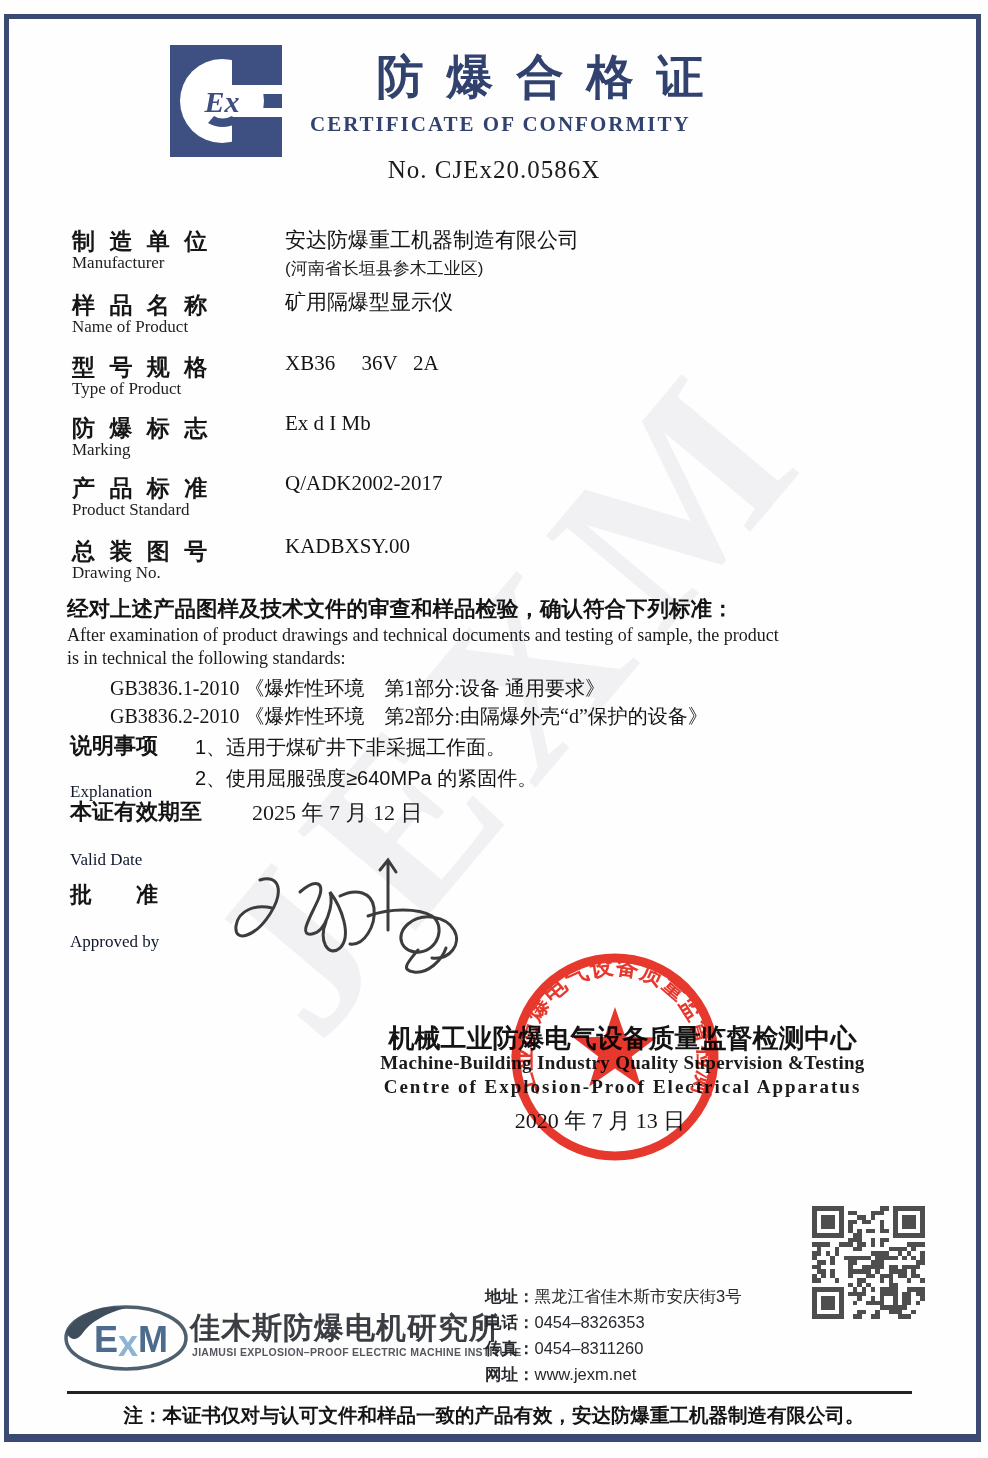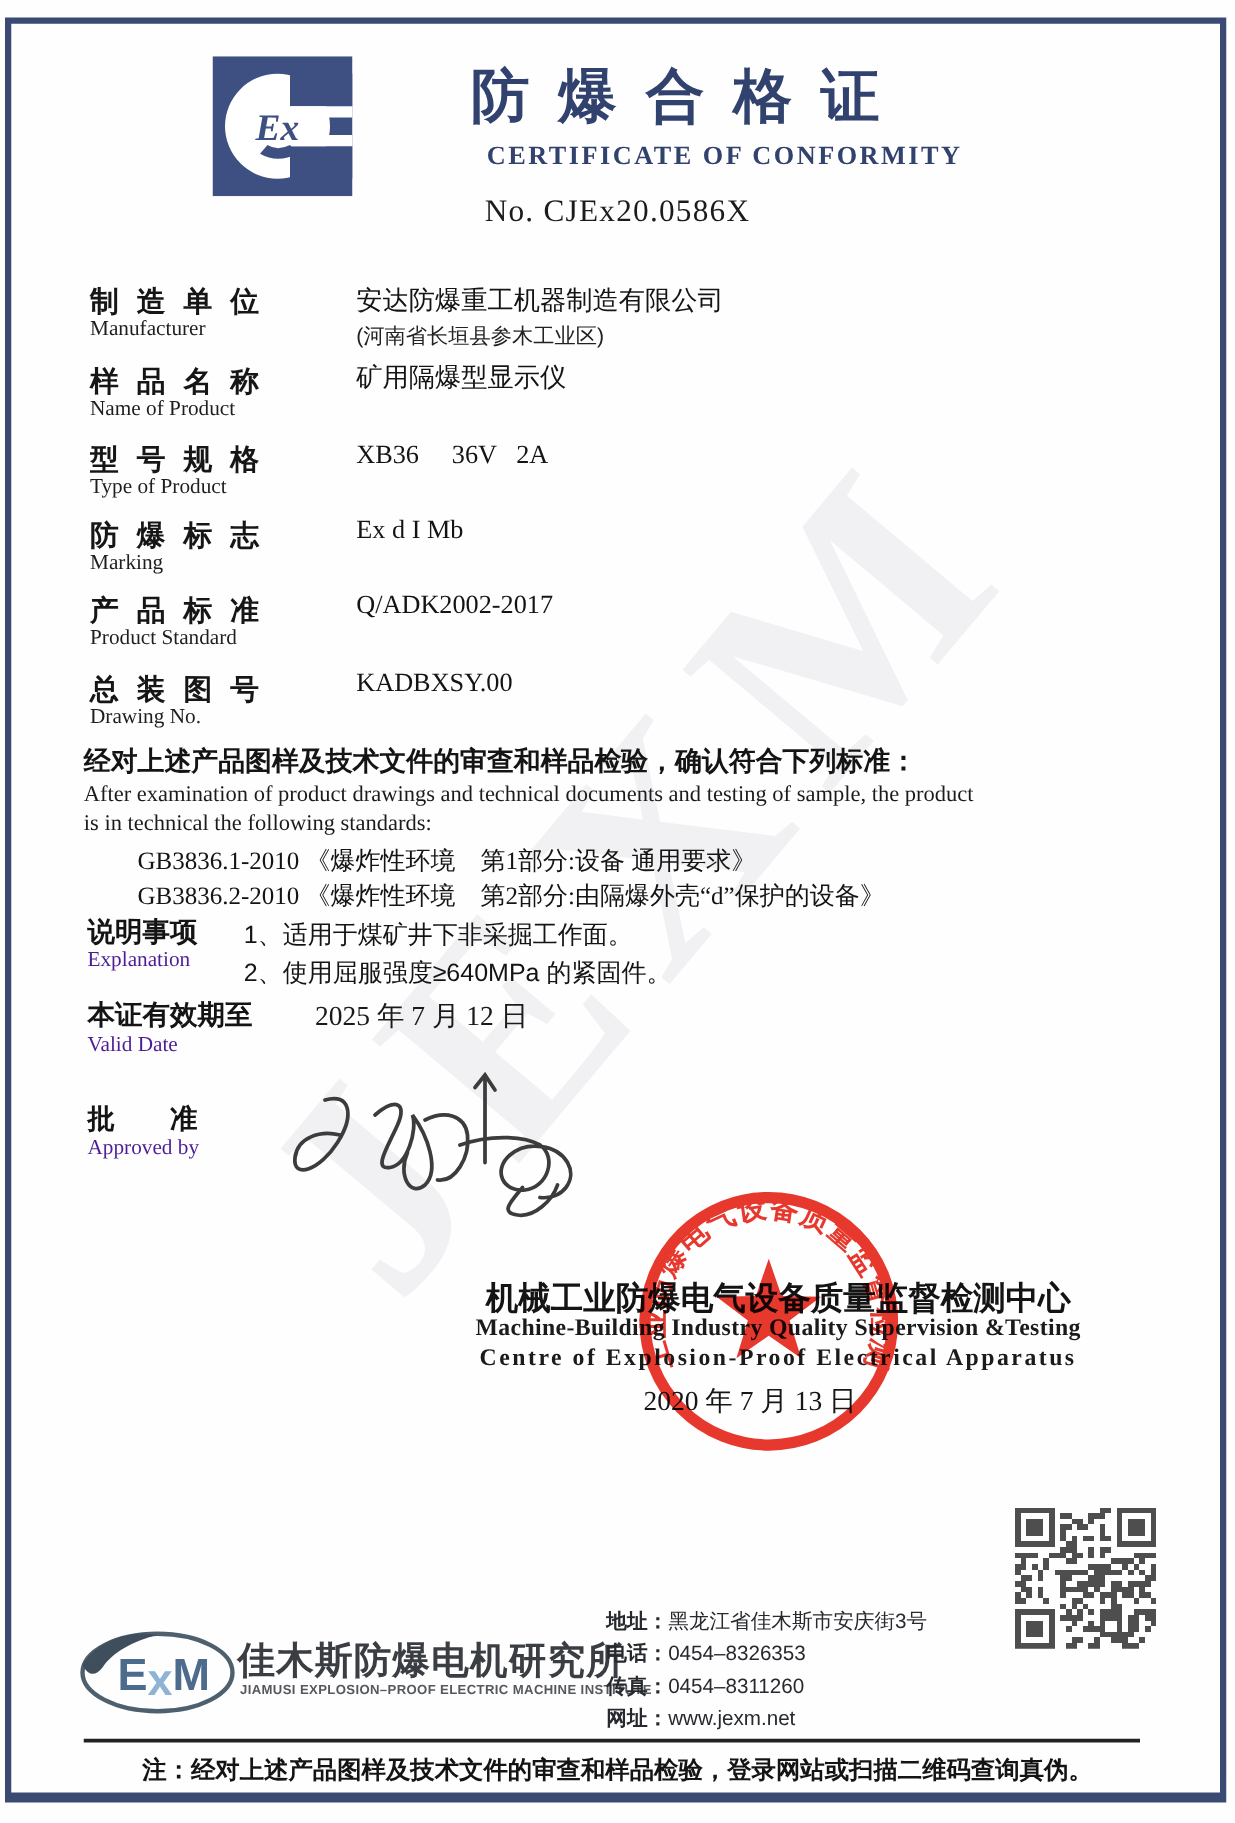--- a/index.html
+++ b/index.html
@@ -11,35 +11,35 @@
   .abs{position:absolute;}
   
   #watermark{position:absolute;left:60px;top:560px;width:900px;text-align:center;
         transform:rotate(-50deg);font-size:235px;font-weight:700;letter-spacing:30px;
         color:rgba(168,172,182,0.16);z-index:0;font-family:"Liberation Serif",serif;}
   .z1{z-index:1;}
   
   #logo-ex{left:170px;top:45px;width:112px;height:127px;}
   #cert-title-cn{left:330px;top:46px;width:420px;text-align:center;font-size:47px;font-weight:700;
         color:#31426e;letter-spacing:23px;text-indent:23px;}
-  #cert-title-en{left:310px;top:112px;width:460px;text-align:right;font-size:21px;font-weight:700;
+  #cert-title-en{left:310px;top:112px;width:460px;text-align:left;font-size:21px;font-weight:700;
         color:#31426e;letter-spacing:2px;}
   #cert-no{left:0;top:156px;width:988px;text-align:center;font-size:25px;color:#1c1c1e;letter-spacing:1px;}
   
   .flabel-cn{left:72px;font-size:23px;font-weight:700;color:#161616;letter-spacing:4px;white-space:pre;}
   .flabel-en{left:72px;font-size:17px;color:#1e1e1e;}
   .fvalue{left:285px;font-size:21px;font-weight:500;color:#141414;white-space:pre;}
   .fvalue2{left:285px;font-size:17px;font-weight:400;color:#222;}
   
   .std-intro-cn{left:67px;top:594px;width:860px;font-size:21.5px;font-weight:700;color:#141414;}
   .std-en{left:67px;width:880px;font-size:18px;color:#1b1b1b;}
   .std-item{left:110px;width:840px;font-size:20px;color:#141414;}
   
   .big-label{font-size:22px;font-weight:700;color:#141414;}
-  .sub-label{font-size:17px;color:#4c1d95;}
+  .sub-label{font-size:17px;color:#0f172a;margin-top:24px;}
   .exp-item{left:195px;width:600px;font-size:20px;color:#141414;}
   
   #signature{left:222px;top:852px;width:250px;height:130px;}
   
   #issuer-cn{left:370px;top:1021px;width:505px;text-align:center;font-size:26px;font-weight:700;color:#141414;}
   #issuer-en1{left:350px;top:1052px;width:545px;text-align:center;font-size:19px;font-weight:700;color:#1b1b1b;letter-spacing:0.3px;}
   #issuer-en2{left:350px;top:1076px;width:545px;text-align:center;font-size:19px;font-weight:700;color:#1b1b1b;letter-spacing:2px;}
   #issue-date{left:380px;top:1106px;width:440px;text-align:center;font-size:22px;color:#161616;}
   #stamp{left:503px;top:948px;width:224px;height:218px;mix-blend-mode:multiply;opacity:0.93;}
   
@@ -478,15 +478,15 @@
     <b>电话：</b><span>0454–8326353</span>
   </div>
   <div class="abs z1 contact-row" style="top:1338px">
     <b>传真：</b><span>0454–8311260</span>
   </div>
   <div class="abs z1 contact-row" style="top:1364px">
     <b>网址：</b><span>www.jexm.net</span>
   </div>
 
   <div class="abs z1" id="footer-rule"></div>
-  <div class="abs z1" id="footer-note">注：经对上述产品图样及技术文件的审查和样品检验，登录网站或扫描二维码查询真伪。</div>
+  <div class="abs z1" id="footer-note">注：本证书仅对与认可文件和样品一致的产品有效，安达防爆重工机器制造有限公司。</div>
 
 </div>
 
 </body></html>

